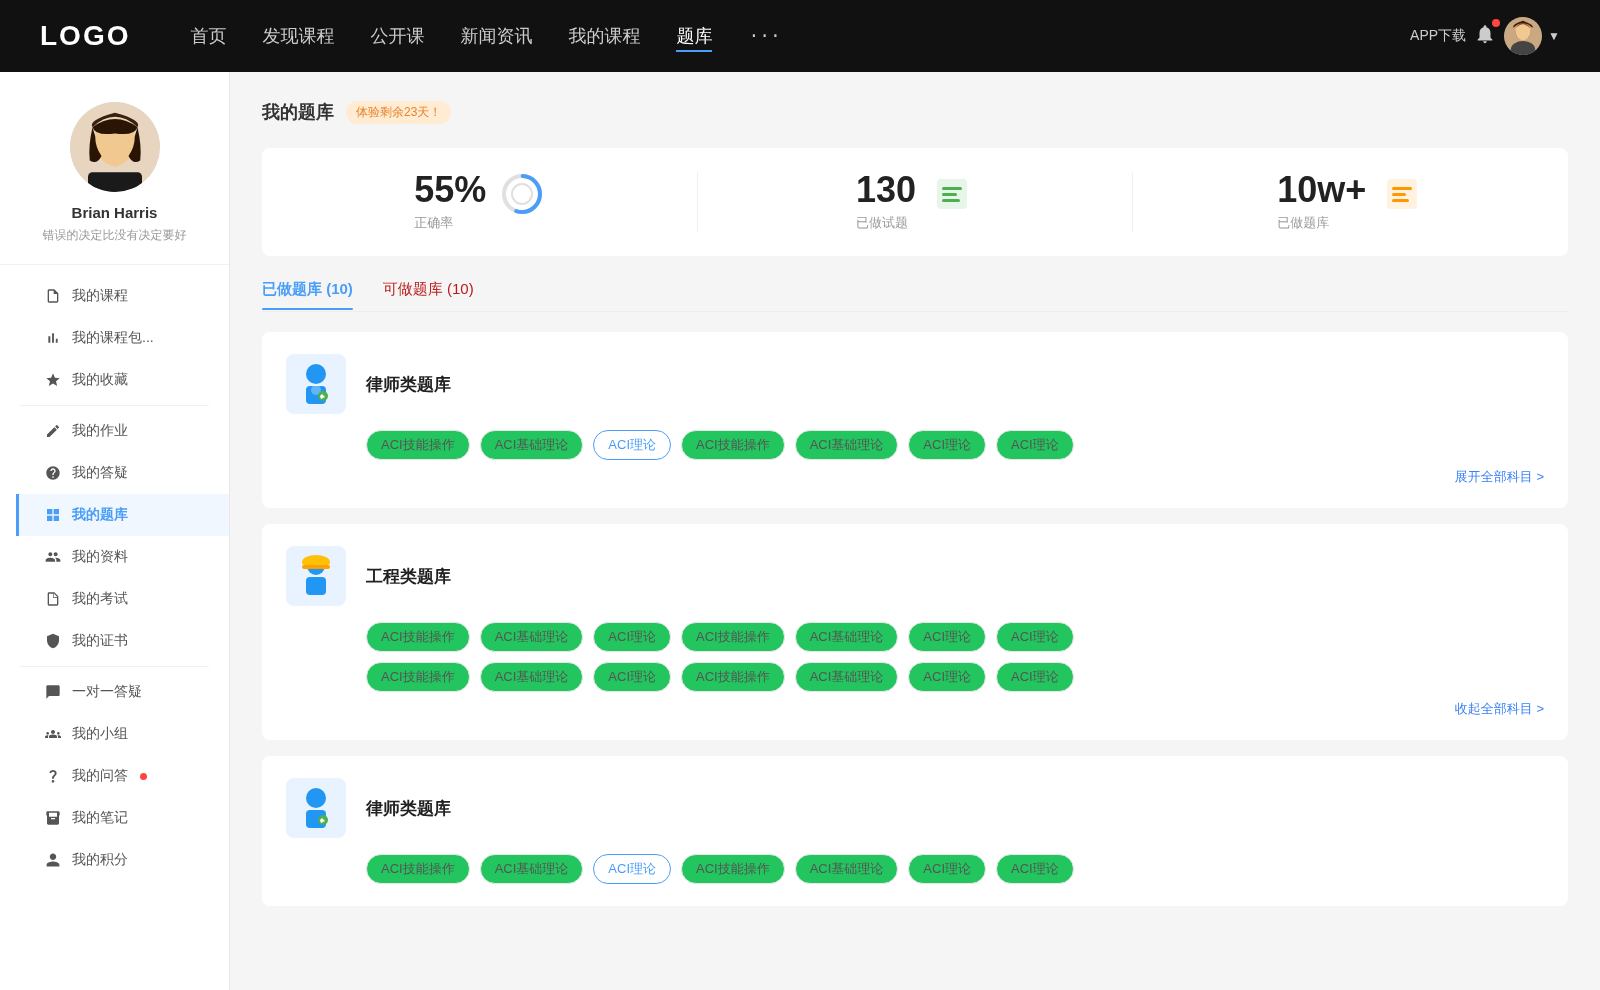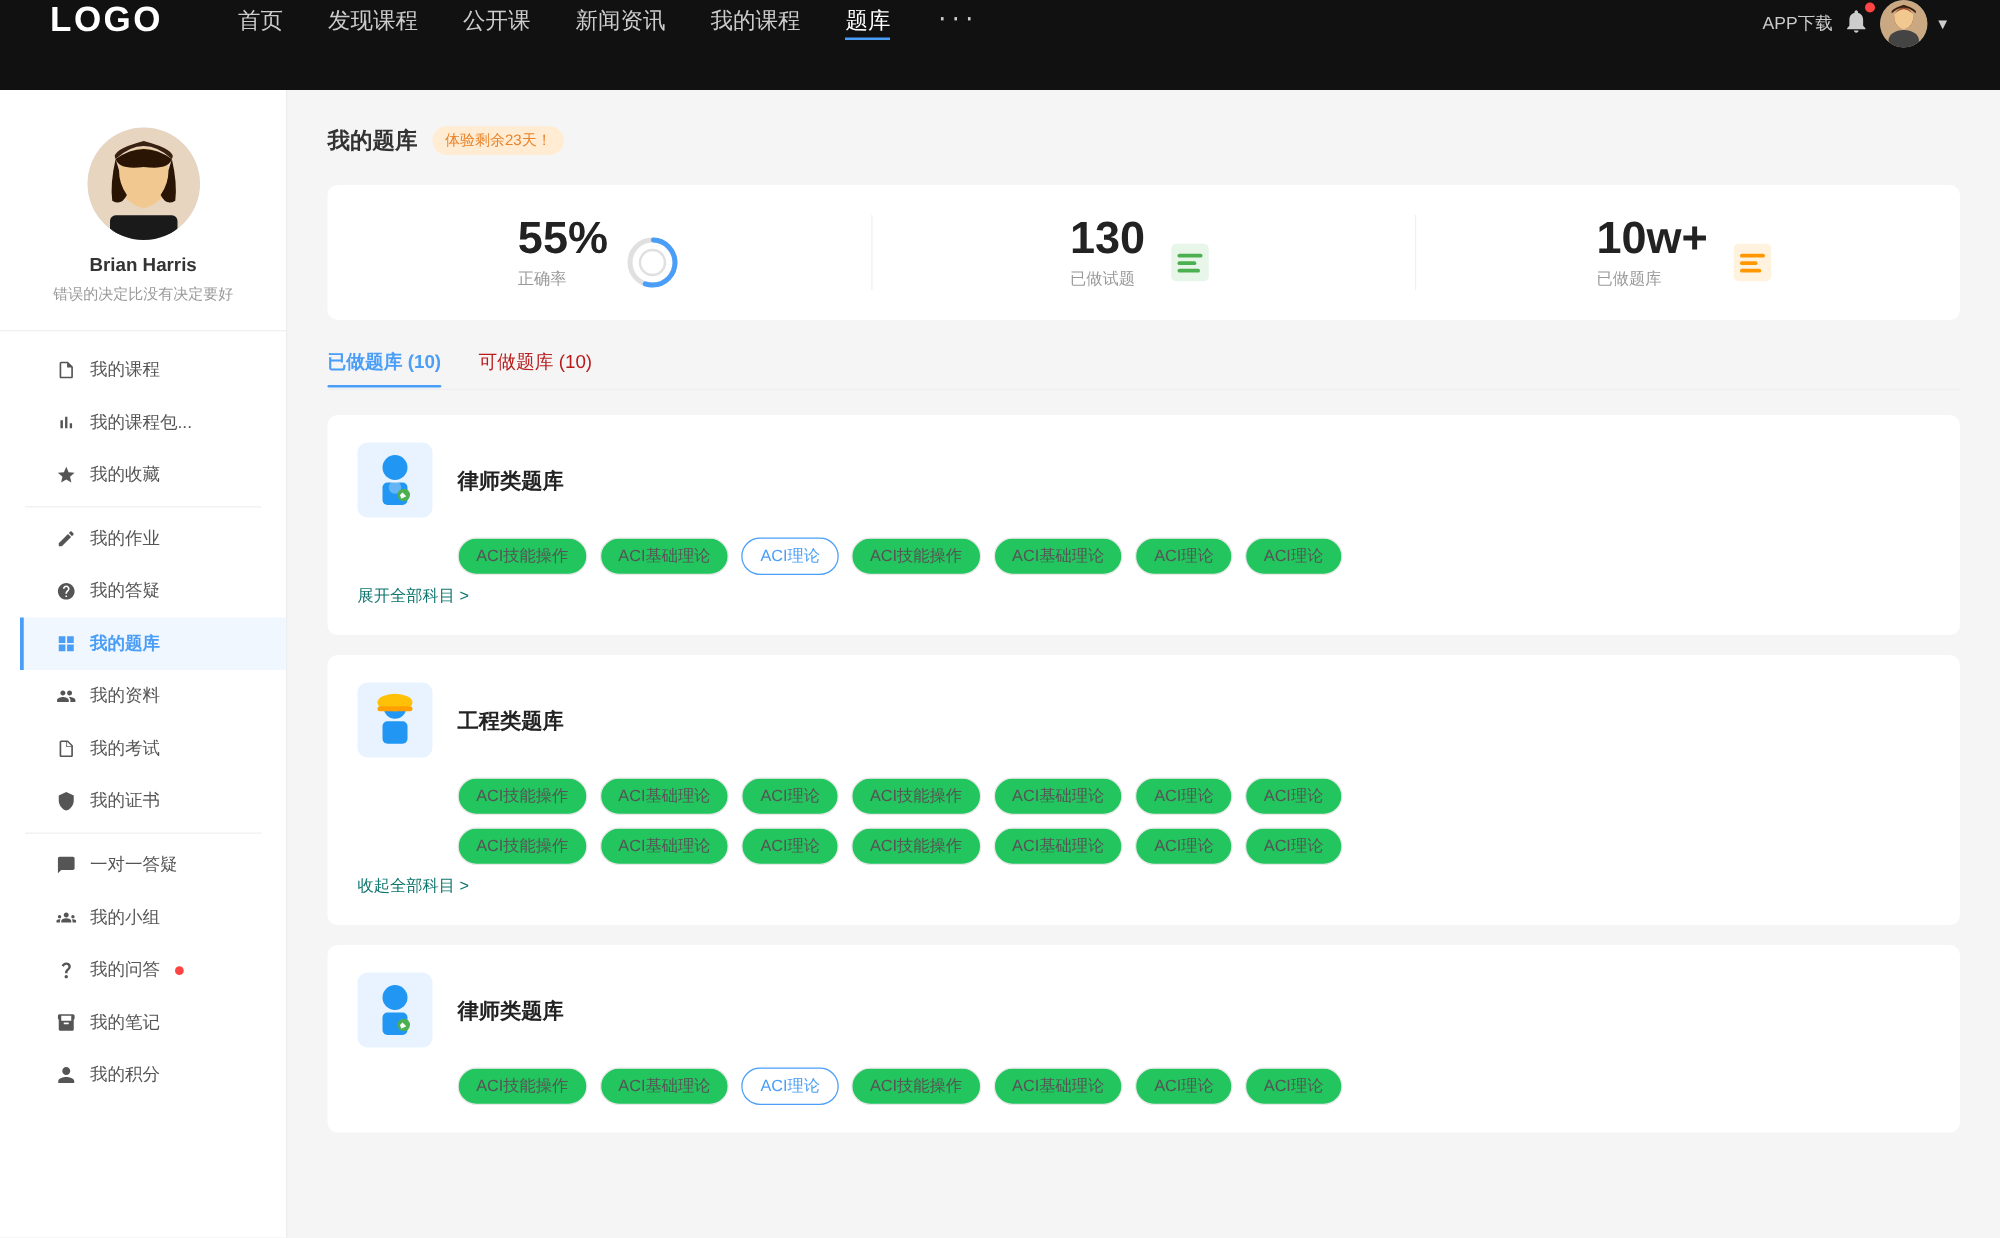--- a/index.html
+++ b/index.html
@@ -3,21 +3,21 @@
   <meta charset="utf-8">
   <style>
     * { margin: 0; padding: 0; box-sizing: border-box; }
     body { font-family: -apple-system, BlinkMacSystemFont, 'PingFang SC', 'Microsoft YaHei', sans-serif; background: #f5f5f5; width: 1600px; min-height: 990px; overflow-x: hidden; }
 
     
     .navbar {
       background: #111;
       height: 72px;
       display: flex;
-      align-items: flex-start;
+      align-items: center;
       padding: 0 40px;
       position: relative;
     }
     .navbar-logo {
       color: white;
       font-size: 28px;
       font-weight: bold;
       letter-spacing: 2px;
       margin-right: 60px;
     }
@@ -205,21 +205,21 @@
       display: flex;
       gap: 0;
       background: #fff;
       border-radius: 8px;
       margin-bottom: 24px;
       padding: 24px 0;
     }
     .stat-item {
       flex: 1;
       display: flex;
-      align-items: flex-end;
+      align-items: flex-start;
       justify-content: center;
       gap: 14px;
       border-right: 1px solid #f0f0f0;
     }
     .stat-item:last-child { border-right: none; }
     .stat-text {}
     .stat-number {
       font-size: 36px;
       font-weight: 700;
       color: #222;
@@ -316,24 +316,24 @@
       background: #fff;
     }
     .qb-tags-row2 {
       margin-top: 10px;
       margin-left: 80px;
       display: flex;
       flex-wrap: wrap;
       gap: 10px;
     }
     .qb-expand {
-      text-align: left;
+      text-align: right;
       margin-top: 8px;
       font-size: 13px;
-      color: #0f766e;
+      color: #3b82f6;
       cursor: pointer;
     }
   </style>
 </head>
 <body>
 
 <nav class="navbar">
   <div class="navbar-logo">LOGO</div>
   <div class="navbar-nav">
     <span class="nav-item">首页</span>

